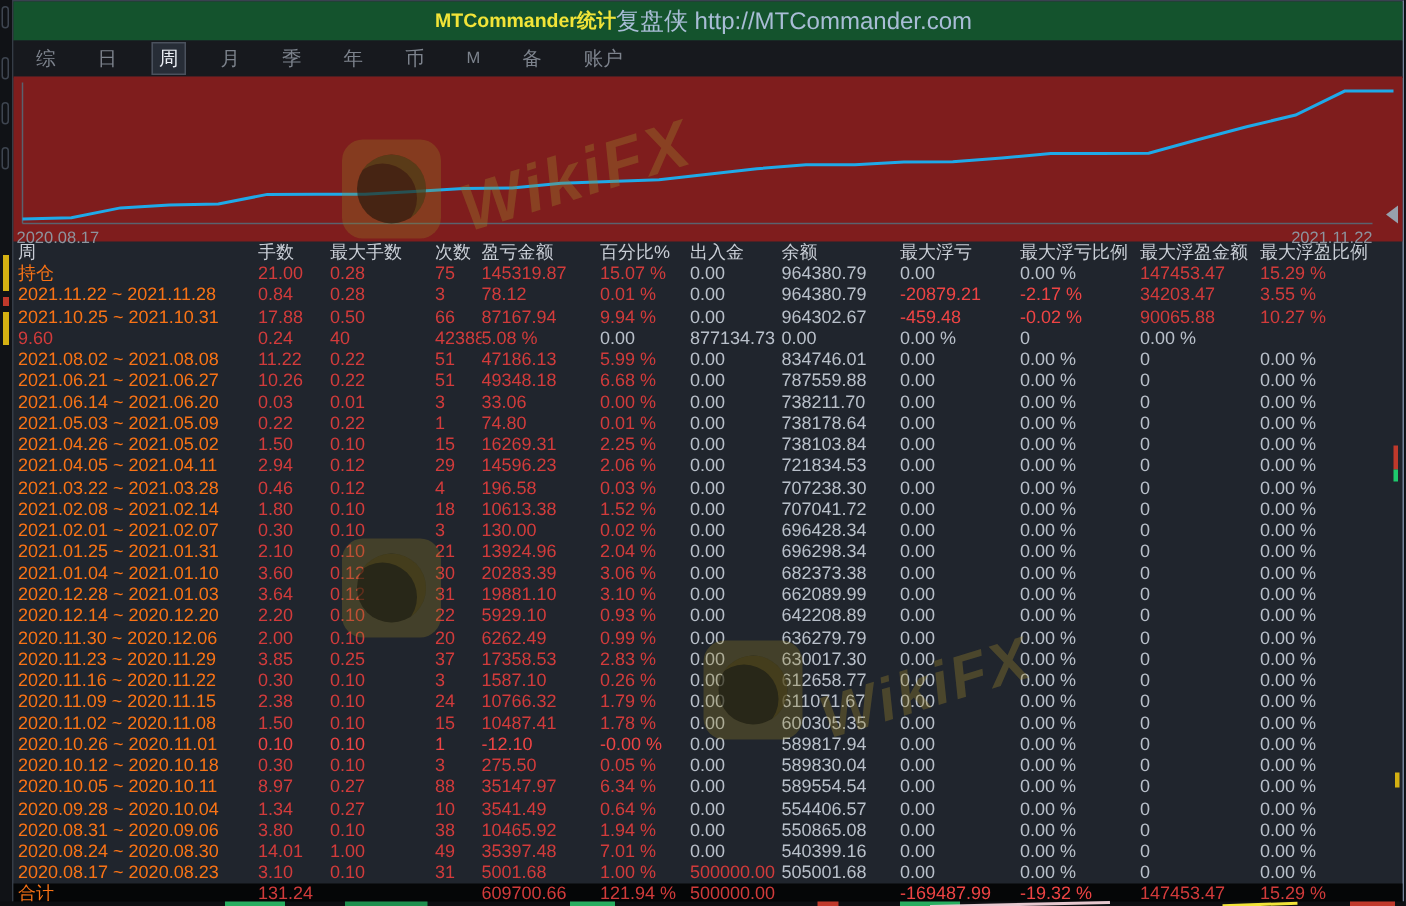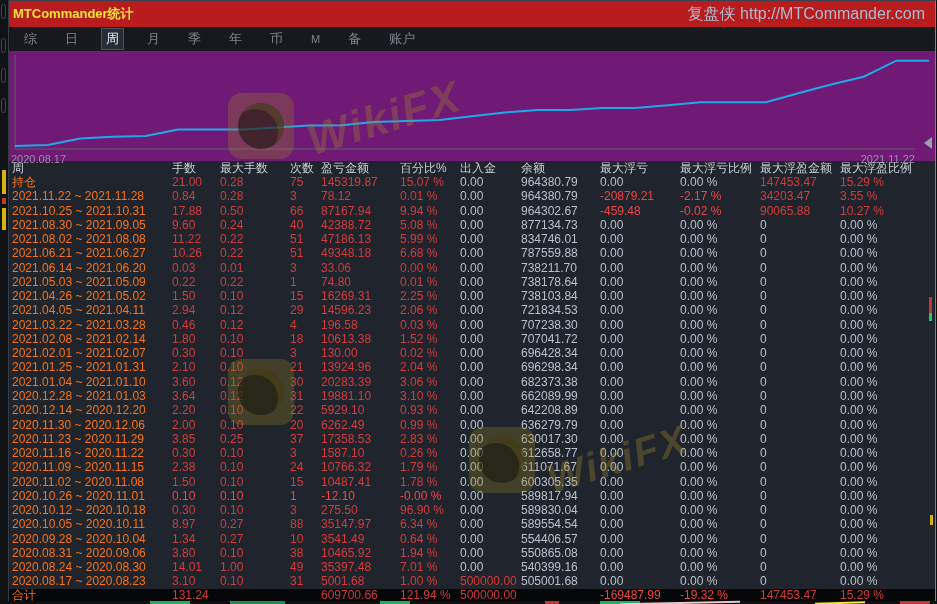--- a/index.html
+++ b/index.html
@@ -3,29 +3,29 @@
 <meta charset="utf-8">
 <style>
   html,body{margin:0;padding:0}
   body{width:937px;height:604px;background:#0b0d10;font-family:"Liberation Sans",sans-serif;position:relative;overflow:hidden}
   
   .left-strip{position:absolute;left:0;top:0;width:8px;height:604px;background:#101216}
   .ls-btn{position:absolute;left:1px;width:5px;height:15px;border:1px solid #3e4550;border-radius:3px;box-sizing:border-box}
   .ls-mark{position:absolute;left:2px;width:4px}
   
   .app{position:absolute;left:8px;top:0;width:928px;height:601px;background:#20252d;border-top:1px solid #3a4150;border-left:1px solid #353c46;border-right:1px solid #74839a;box-sizing:border-box}
-  .titlebar{position:absolute;top:0;left:0;right:0;height:26px;background:#b91c1c;display:flex;align-items:center;justify-content:space-between;padding:0 10px 0 4px}
+  .titlebar{position:absolute;top:0;left:0;right:0;height:26px;background:#14532d;display:flex;align-items:center;justify-content:center;padding:0 10px 0 4px}
   .title{color:#f2e438;font-weight:bold;font-size:13px}
   .brand{color:#a9bdd6;font-size:16px;cursor:pointer}
   .menubar{position:absolute;top:26px;left:0;right:0;height:24px;background:#17191e;display:flex;align-items:center;gap:18px;padding-left:10px;font-size:13px;color:#7d838d;border-bottom:1px solid #23272e}
   .mi{padding:1px 4px;border:1px solid transparent;cursor:pointer}
   .mi.active{color:#e9edf3;background:#272d37;border:1px solid #4a515d}
   .mi.small{font-size:11px}
   
-  .chart{position:absolute;top:50px;left:0;right:0;height:110px;background:#701a75}
+  .chart{position:absolute;top:50px;left:0;right:0;height:110px;background:#7f1d1d}
   .chart svg{position:absolute;inset:0}
   .xl{position:absolute;font-size:11px;color:#8d949e;bottom:-4px}
   .xl.left{left:2px}
   .xl.right{right:20px}
   .scroll-arrow{position:absolute;right:3px;top:86px;width:0;height:0;border-top:6px solid transparent;border-bottom:6px solid transparent;border-right:8px solid #97a1ad;cursor:pointer}
   
   .table{position:absolute;top:160px;left:0;right:0}
   .trow{display:grid;grid-template-columns:160px 48px 70px 31px 79px 60px 61px 79px 80px 80px 80px 1fr;height:14.27px;line-height:14.3px;font-size:12px;padding-left:3px;white-space:nowrap;overflow:hidden}
   .trow .cell{overflow:hidden}
   .thead .trow{height:14px}
@@ -144,21 +144,20 @@
           <span class="cell c-r">87167.94</span>
           <span class="cell c-r">9.94 %</span>
           <span class="cell c-n">0.00</span>
           <span class="cell c-n">964302.67</span>
           <span class="cell c-g">-459.48</span>
           <span class="cell c-g">-0.02 %</span>
           <span class="cell c-r">90065.88</span>
           <span class="cell c-r">10.27 %</span>
         </div>
         <div class="trow">
-          <span class="cell date">2021.08.30 ~ 2021.09.05</span>
           <span class="cell c-r">9.60</span>
           <span class="cell c-r">0.24</span>
           <span class="cell c-r">40</span>
           <span class="cell c-r">42388.72</span>
           <span class="cell c-r">5.08 %</span>
           <span class="cell c-n">0.00</span>
           <span class="cell c-n">877134.73</span>
           <span class="cell c-n">0.00</span>
           <span class="cell c-n">0.00 %</span>
           <span class="cell c-n">0</span>
@@ -429,21 +428,21 @@
           <span class="cell c-n">0.00 %</span>
           <span class="cell c-n">0</span>
           <span class="cell c-n">0.00 %</span>
         </div>
         <div class="trow">
           <span class="cell date">2020.10.12 ~ 2020.10.18</span>
           <span class="cell c-r">0.30</span>
           <span class="cell c-r">0.10</span>
           <span class="cell c-r">3</span>
           <span class="cell c-r">275.50</span>
-          <span class="cell c-r">96.90 %</span>
+          <span class="cell c-r">0.05 %</span>
           <span class="cell c-n">0.00</span>
           <span class="cell c-n">589830.04</span>
           <span class="cell c-n">0.00</span>
           <span class="cell c-n">0.00 %</span>
           <span class="cell c-n">0</span>
           <span class="cell c-n">0.00 %</span>
         </div>
         <div class="trow">
           <span class="cell date">2020.10.05 ~ 2020.10.11</span>
           <span class="cell c-r">8.97</span>

